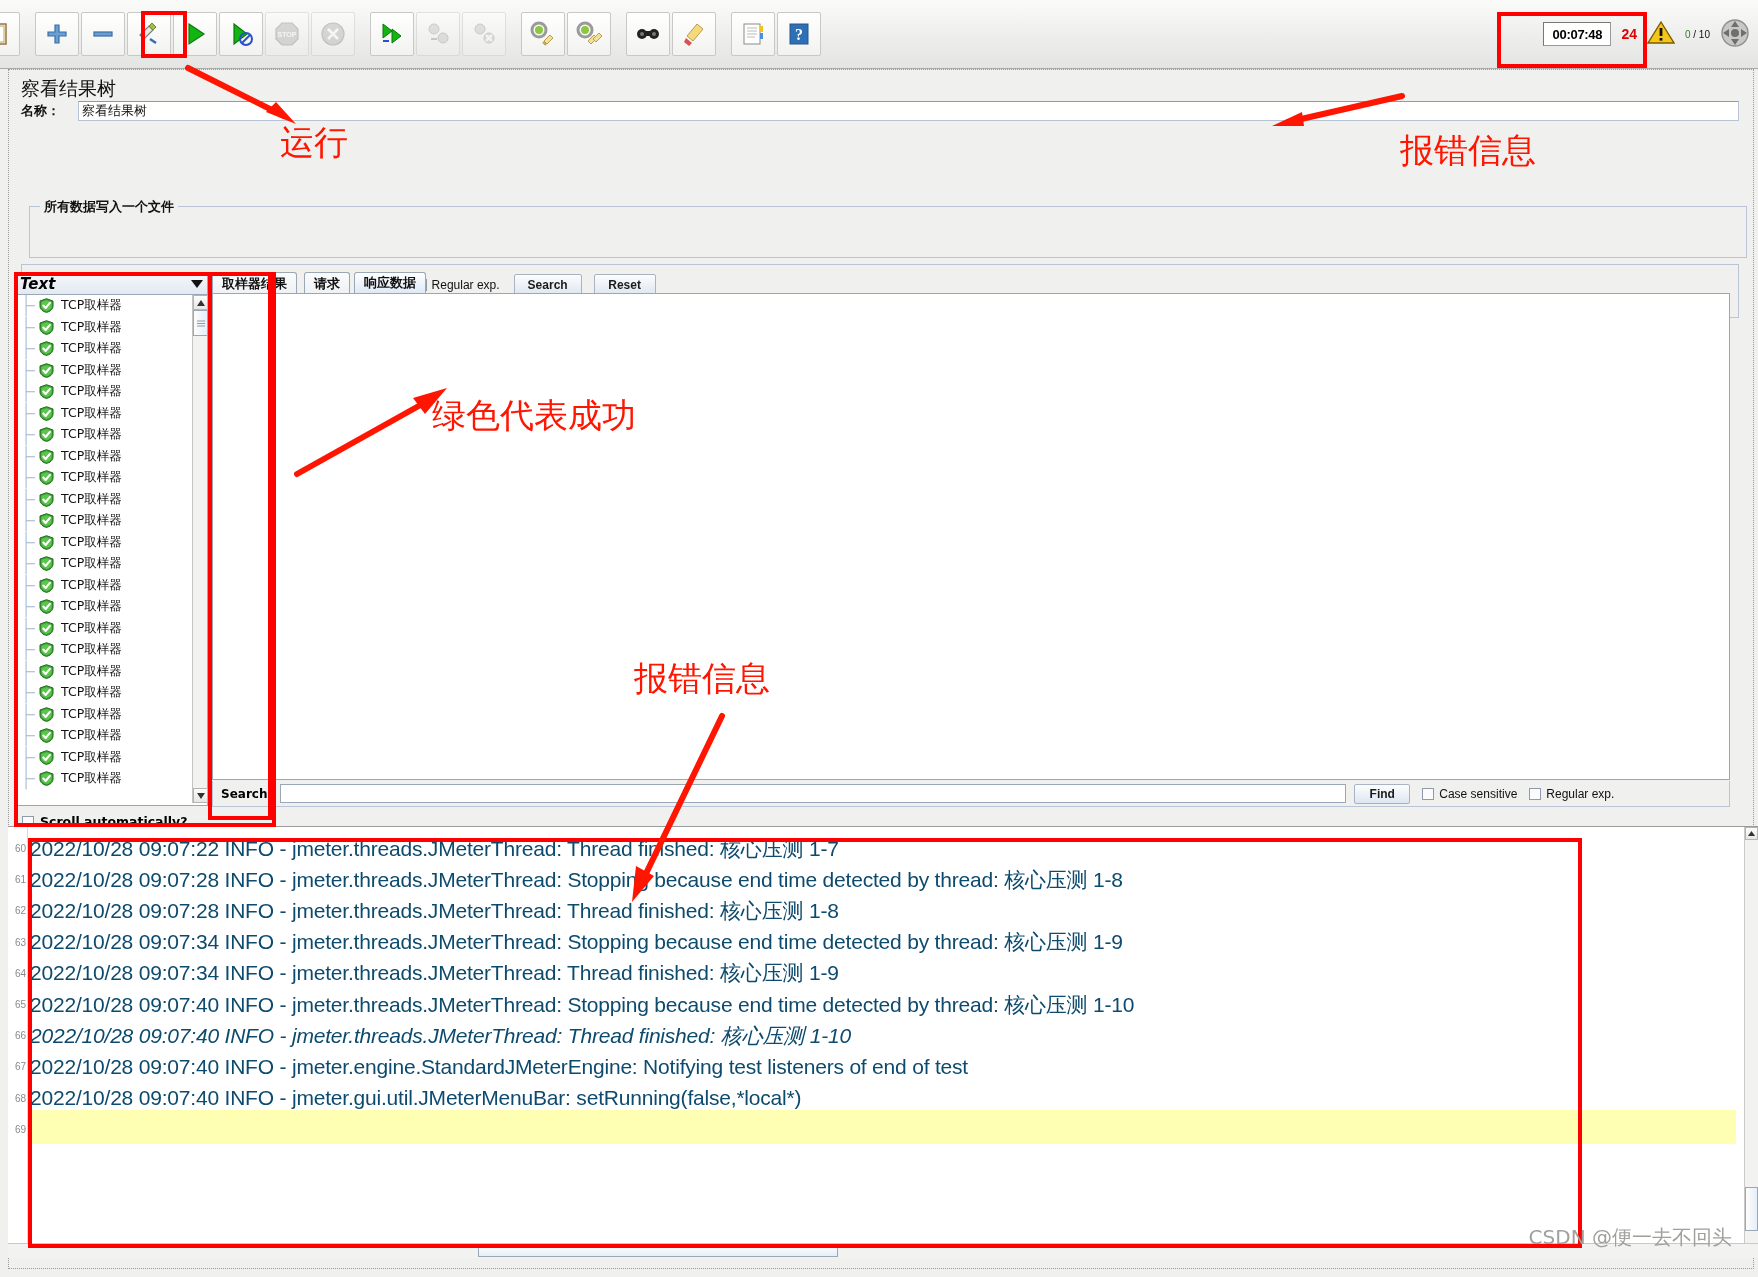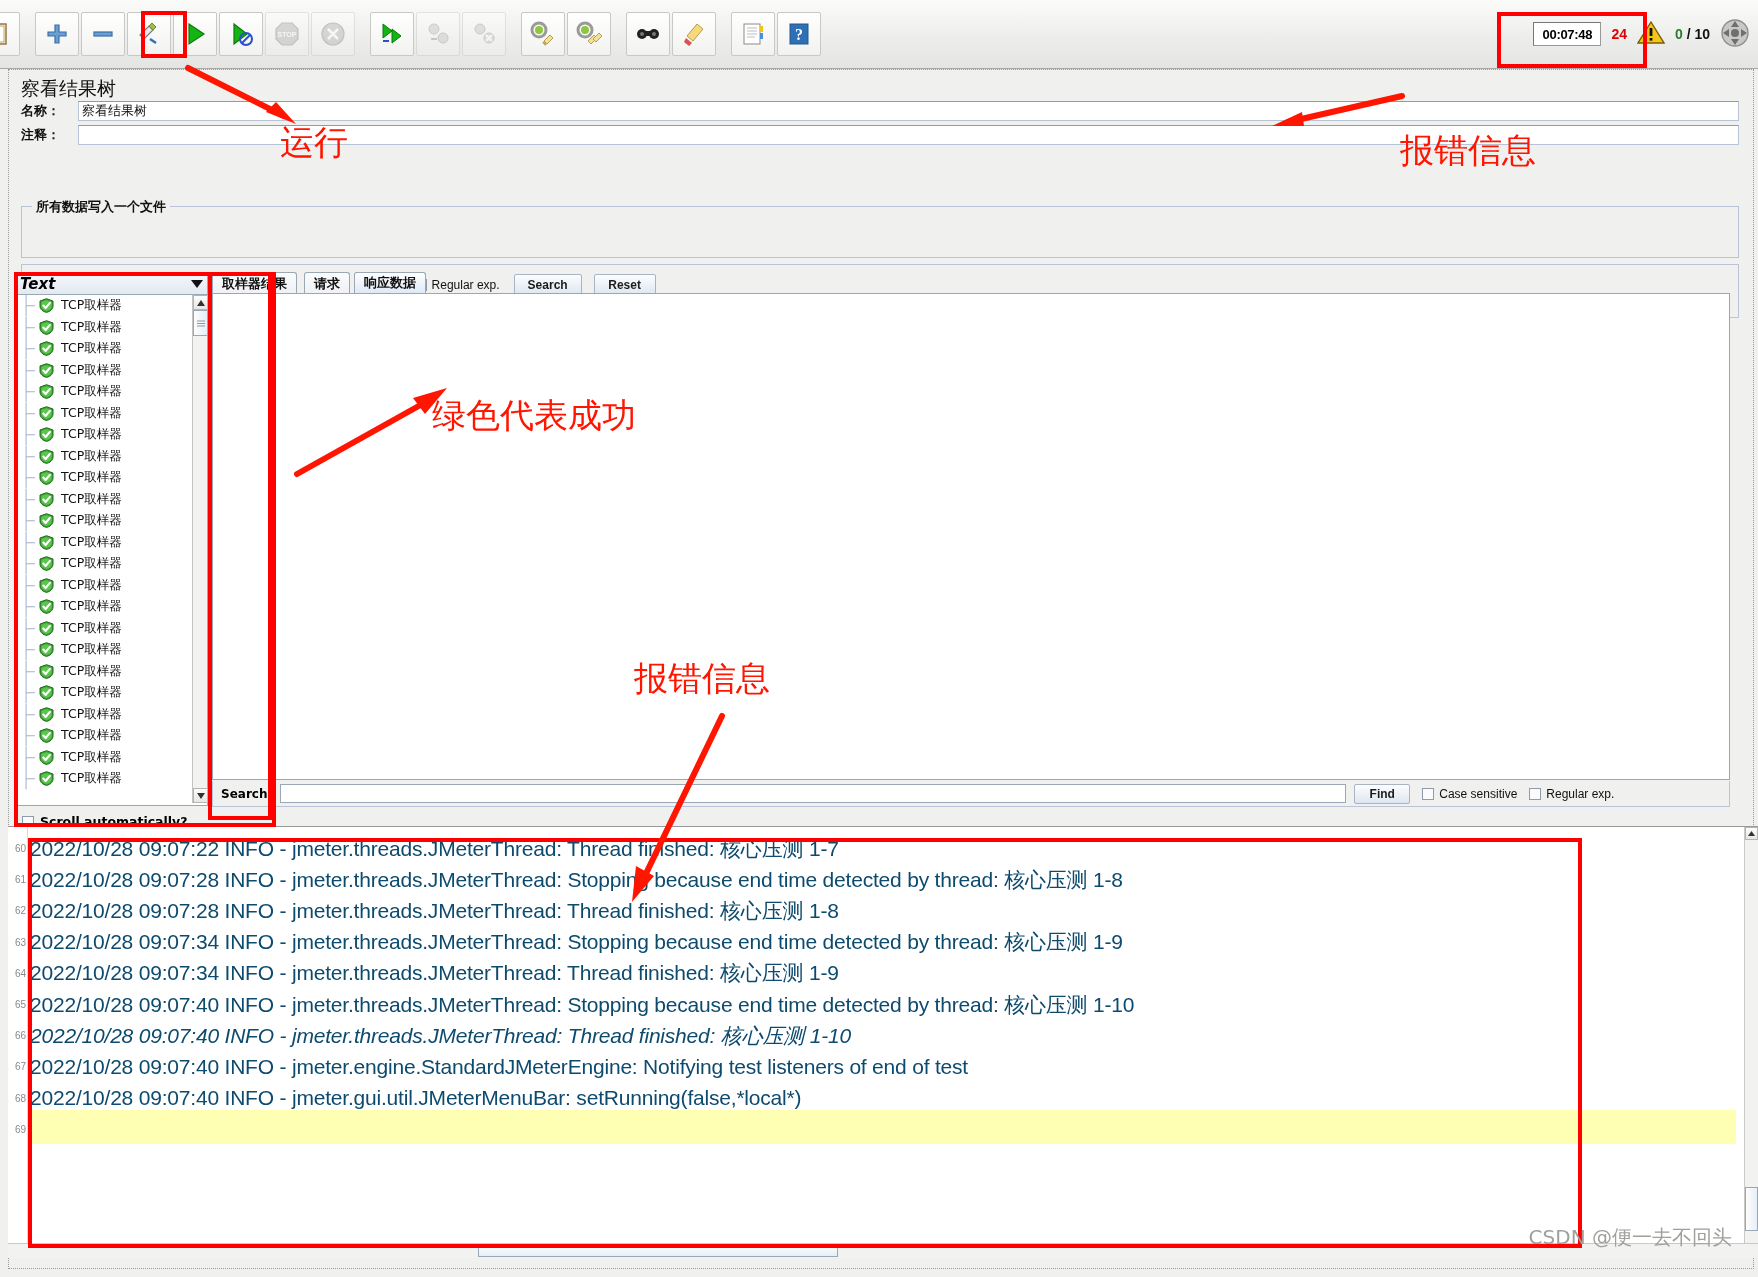--- a/index.html
+++ b/index.html
@@ -39,21 +39,21 @@
     position:absolute;right:8px;top:0;height:68px;
     display:flex;align-items:center;gap:10px;
   }
   #timer-box{
     width:66px;height:22px;background:#fff;
     border:1px solid #999;border-top-color:#777;border-left-color:#777;
     font-family:"Liberation Sans",sans-serif;font-size:13px;font-weight:bold;
     display:flex;align-items:center;justify-content:center;letter-spacing:-.3px;
   }
   #err-count{color:#e00000;font-weight:bold;font-size:14px;}
-  #thread-count{font-weight:bold;font-size:14px;color:#111;}
+  #thread-count{font-weight:normal;font-size:10px;color:#111;}
   #thread-count .act{color:#2f7a2f;}
   #status-highlight{
     position:absolute;left:1497px;top:12px;width:150px;height:56px;
     border:4px solid #ff0000;box-sizing:border-box;z-index:40;pointer-events:none;
   }
 
   
   #panel{
     position:absolute;left:8px;top:69px;width:1746px;height:1200px;
     border:1px dotted #9a9a9a;background:#f0f0ee;box-sizing:border-box;
@@ -66,21 +66,21 @@
   .frow{position:absolute;left:12px;height:22px;display:flex;align-items:center;gap:12px;}
   .flabel{font-weight:bold;font-size:13px;color:#111;margin-right:6px;
           font-family:"DejaVu Sans",sans-serif;}
   .finput{
     height:20px;background:#fff;border:1px solid #b6c4d6;border-top-color:#8c9bb0;
     box-sizing:border-box;font-size:13px;padding:1px 3px;color:#111;
     display:flex;align-items:center;font-family:"DejaVu Sans",sans-serif;
   }
 
   #grp-file{
-    position:absolute;left:12px;top:136px;width:1718px;height:52px;
+    position:absolute;left:20px;top:136px;width:1718px;height:52px;
     border:1px solid #b9c5d6;box-sizing:border-box;text-align:center;
   }
   #grp-file-title{
     position:absolute;left:10px;top:-9px;background:#f0f0ee;padding:0 4px;
     font-size:13px;font-weight:bold;color:#111;font-family:"DejaVu Sans",sans-serif;
   }
 
   .btn{
     border:1px solid #a8b4c4;border-radius:2px;
     background:linear-gradient(#fcfdfe,#dde6f0);
@@ -409,24 +409,20 @@
 
 <div id="panel">
 
   <div id="panel-title">察看结果树</div>
 
   <div class="frow" style="top:30px;width:1718px;">
     <span class="flabel">名称：</span>
     <span class="finput" style="flex:1;">察看结果树</span>
   </div>
 
-  <div class="frow" style="top:54px;width:1718px;">
-    <span class="flabel">注释：</span>
-    <span class="finput" style="flex:1;"></span>
-  </div>
 
   <div id="grp-file">
     <div id="grp-file-title">所有数据写入一个文件</div>
   </div>
 
   <div id="grp-search">
     <div style="position:absolute;left:12px;top:9px;display:flex;align-items:center;">
       <span class="flabel" style="margin-right:8px;">Search:</span>
       <span class="finput" style="width:194px;height:21px;background:#fff;border:1px solid #9aa7b5;"></span>
       <span class="cbrow" style="margin-left:14px;">

